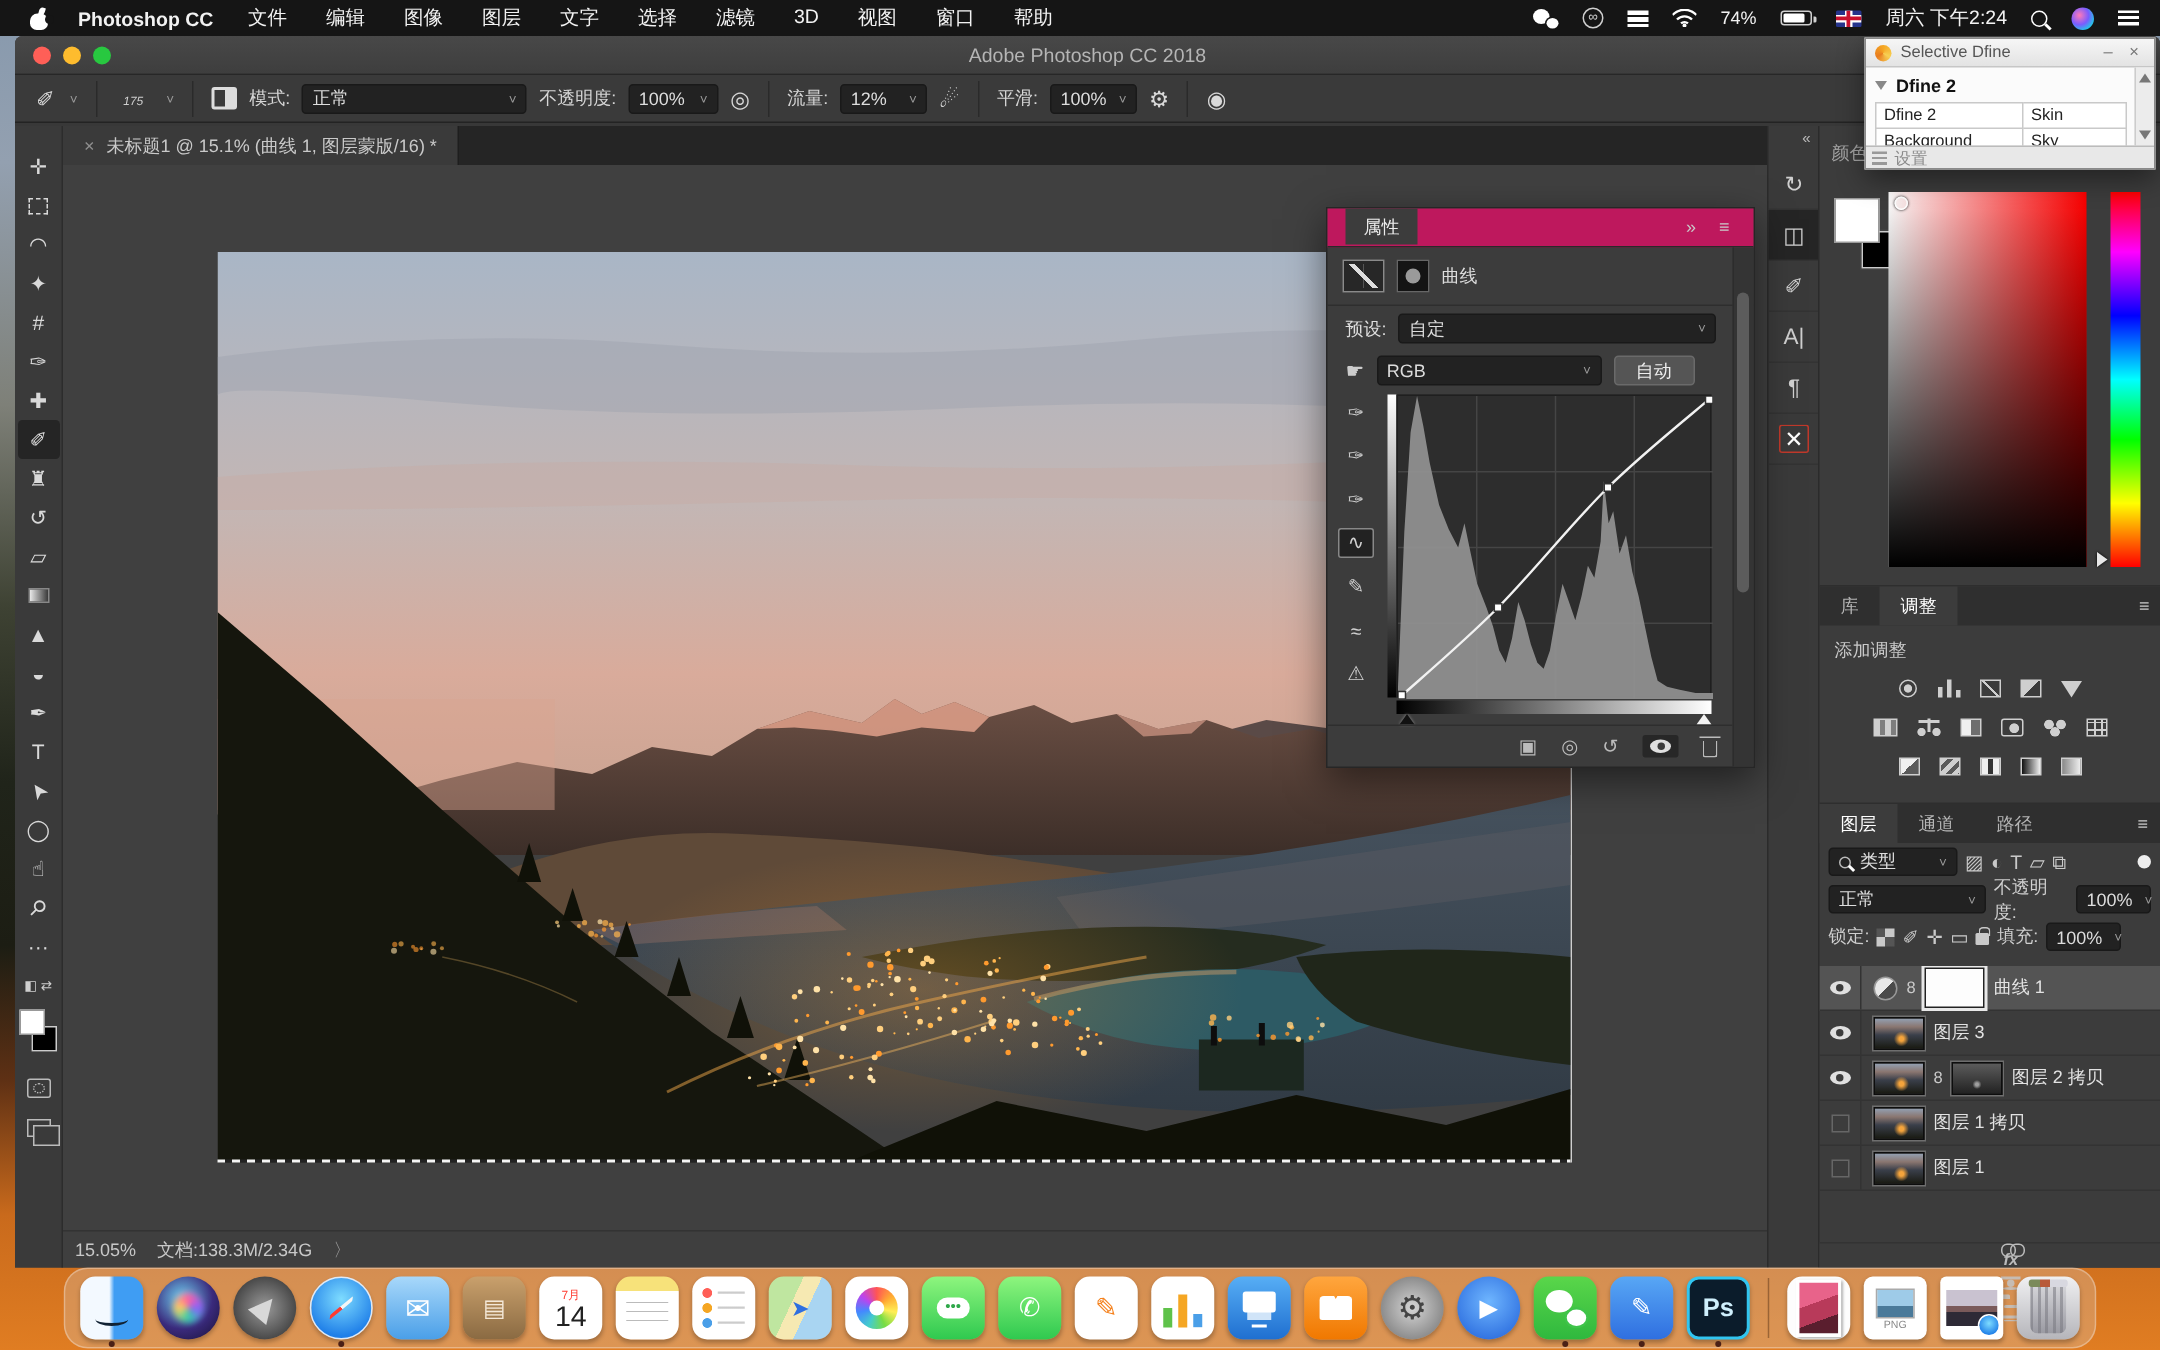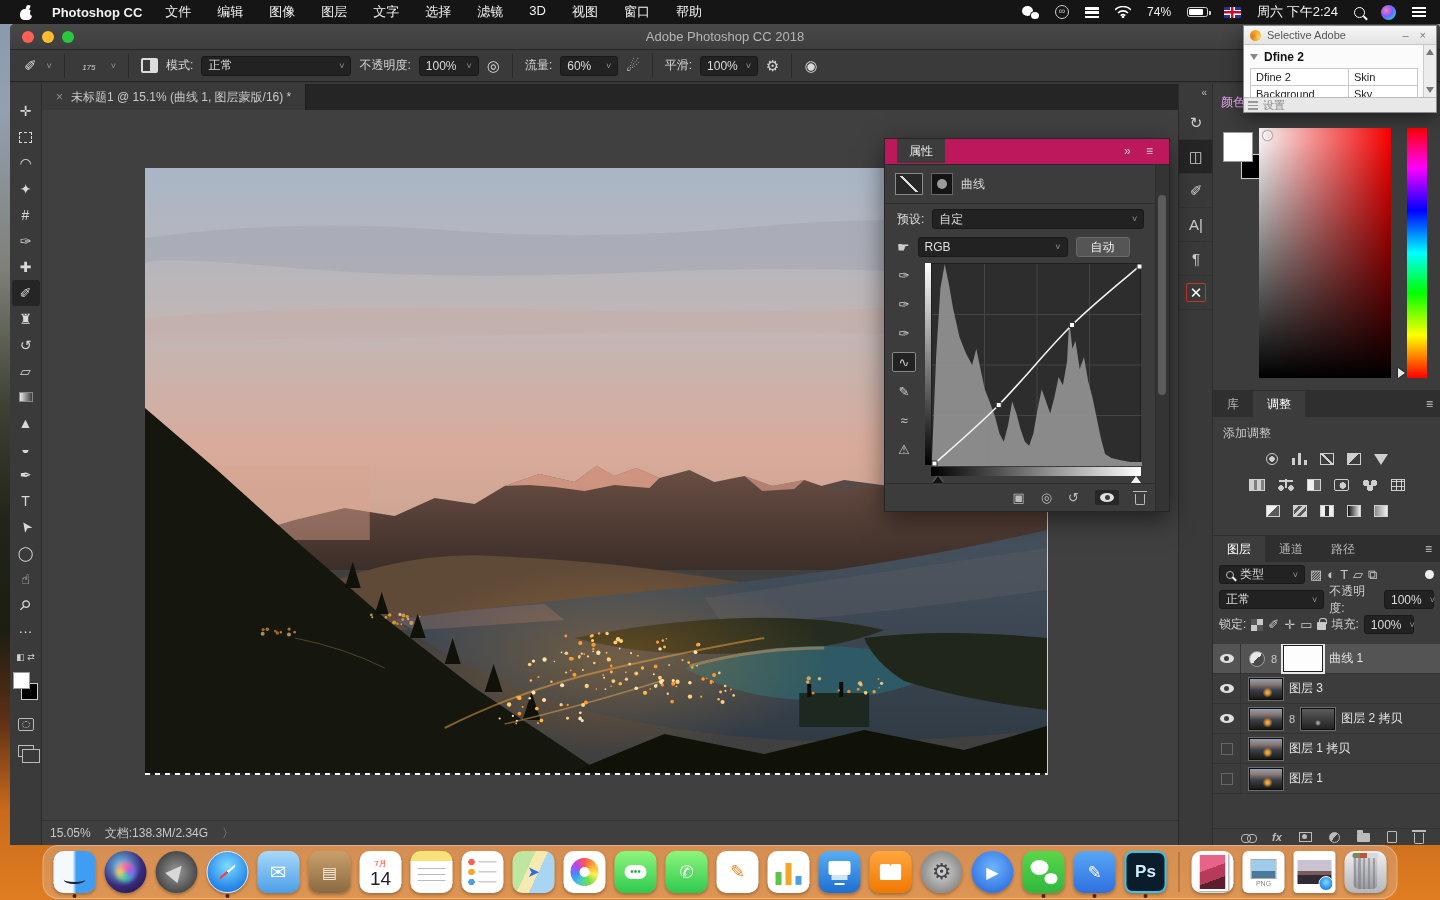--- a/index.html
+++ b/index.html
@@ -102,21 +102,21 @@
   #rail .coll { color:#bbb; font-size:10px; text-align:right; padding:3px 6px 8px 0; letter-spacing:-1px; }
   .rail-ico { width:34px; height:34px; display:flex; align-items:center; justify-content:center; color:#cfcfcf; font-size:15px;
     border-bottom:1px solid #333; }
   .rail-ico.sel { background:#252525; }
   .rail-ico.redx { color:#fff; position:relative; }
   .rail-ico.redx::before { content:""; position:absolute; inset:7px; border:1.5px solid #c0392b; border-radius:2px;
     clip-path:polygon(0 0,30% 0,30% 30%,0 30%, 0 0, 100% 0,100% 30%,70% 30%,70% 0, 100% 0,100% 100%,70% 100%,70% 70%,100% 70%,100% 100%,0 100%,0 70%,30% 70%,30% 100%,0 100%); }
 
   
   #panels { position:absolute; right:0; top:60px; bottom:0; width:228px; background:#3c3c3c; border-left:1px solid #2b2b2b; color:#d5d5d5; }
-  .ptitle { font-size:12px; color:#f0abfc; }
+  .ptitle { font-size:12px; color:#a3a3a3; }
   
   #colorpan { position:absolute; left:0; top:0; width:228px; height:306px; }
   #colorpan .ptitle { position:absolute; left:8px; top:10px; }
   #cp-fg { position:absolute; left:10px; top:48px; width:30px; height:30px; background:#fff; border:1px solid #9a9a9a; z-index:2; }
   #cp-bg { position:absolute; left:28px; top:70px; width:25px; height:25px; background:#000; border:1px solid #ccc; box-shadow:0 0 0 1px #444; }
   #cp-sat { position:absolute; left:46px; top:44px; width:132px; height:250px;
     background:linear-gradient(to bottom,rgba(0,0,0,0) 0%,#000 100%),linear-gradient(to right,#fff 0%,#f00 100%); }
   #cp-pick { position:absolute; left:50px; top:47px; width:9px; height:9px; border:1.5px solid #fff; border-radius:50%;
     box-shadow:0 0 2px #000; z-index:2; }
   #cp-hue { position:absolute; left:194px; top:44px; width:20px; height:250px;
@@ -179,21 +179,21 @@
   .tphoto { width:34px; height:22px; border:1px solid #0d0d0d; box-shadow:0 0 0 1px #6e6e6e;
     background:radial-gradient(circle at 55% 68%,rgba(255,170,60,.95) 0 1.5px,rgba(255,170,60,0) 5px),
       linear-gradient(180deg,#93a0b2 0%,#8a7670 28%,#3a3f4a 55%,#191a12 100%); }
   .mwhite { width:40px; height:27px; background:#fdfdfd; border:1px solid #222; box-shadow:0 0 0 2px #e8e8e8; }
   .mdark { width:34px; height:22px; border:1px solid #0d0d0d; box-shadow:0 0 0 1px #6e6e6e;
     background:radial-gradient(circle at 50% 70%,rgba(230,230,230,.6) 0 1px,transparent 3px),linear-gradient(180deg,#5c5c5c,#222); }
   .adjbadge { width:16px; height:16px; border-radius:50%; border:1px solid #999;
     background:linear-gradient(135deg,#e8e8e8 50%,#4a4a4a 50%); flex:none; }
   .chain8 { color:#c9c9c9; font-size:11px; }
   #laybottom { position:absolute; left:0; right:0; bottom:0; height:17px; border-top:1px solid #333; background:#3c3c3c;
-    display:flex; align-items:center; gap:17px; padding-left:28px; }
+    display:flex; align-items:center; gap:5px; padding-left:28px;flex-direction:column; }
   .i-link { width:14px; height:7px; position:relative; }
   .i-link::before,.i-link::after { content:""; position:absolute; top:0; width:8px; height:7px; border:1.5px solid #bbb; border-radius:4px; }
   .i-link::before { left:0; } .i-link::after { left:6px; }
   .i-fx { color:#bbb; font-size:11px; font-style:italic; font-weight:bold; }
   .i-maskc { width:13px; height:10px; border:1.5px solid #bbb; position:relative; }
   .i-maskc::after { content:""; position:absolute; left:2.5px; top:1px; width:5px; height:5px; border-radius:50%; background:#bbb; }
   .i-adj { width:11px; height:11px; border-radius:50%; border:1px solid #bbb; background:linear-gradient(135deg,#bbb 50%,transparent 50%); }
   .i-folder { width:13px; height:9px; background:#bbb; border-radius:1px; position:relative; }
   .i-folder::before { content:""; position:absolute; left:0; top:-2.5px; width:6px; height:3px; background:#bbb; border-radius:1px 1px 0 0; }
   .i-newpage { width:10px; height:12px; border:1.5px solid #bbb; border-radius:1px; }
@@ -401,21 +401,21 @@
       </span>
     <span>不透明度:</span>
     <span class="selbox" style="width:60px">
       <span class="cv">100%</span>
         <span class="caret">˅</span>
       </span>
     <span class="ob-ico">◎</span>
     <span class="ob-sep"></span>
     <span>流量:</span>
     <span class="selbox" style="width:58px">
-      <span class="cv">60%</span>
+      <span class="cv">12%</span>
         <span class="caret">˅</span>
       </span>
     <span class="ob-ico">☄</span>
     <span class="ob-sep"></span>
     <span>平滑:</span>
     <span class="selbox" style="width:58px">
       <span class="cv">100%</span>
         <span class="caret">˅</span>
       </span>
     <span class="ob-ico">⚙</span>
@@ -969,21 +969,21 @@
       </span>
   </div>
   <div class="sbtrack">
       <div class="sbthumb"></div>
     </div>
 </div>
 
 <div id="seltool">
   <div class="tbar">
     <span class="niklogo"></span>
-    <span>Selective Adobe</span>
+    <span>Selective Dfine</span>
     <span class="wb">– ×</span>
   </div>
   <div class="sect">
     <span class="tri-d"></span>
     <span>Dfine 2</span>
   </div>
   <table>
     <tbody>
         <tr>
       <td style="width:98px">Dfine 2</td>

